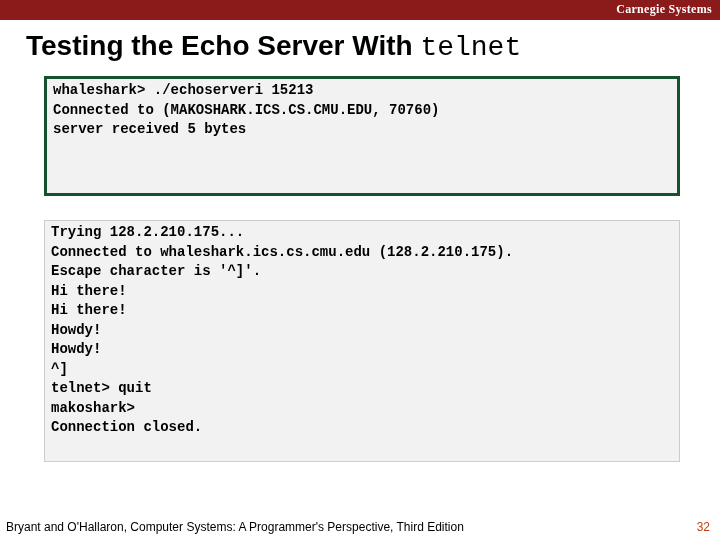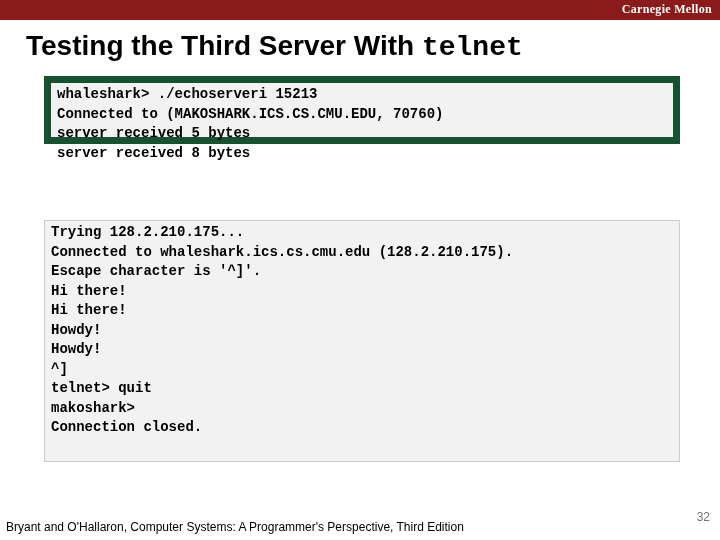--- a/index.html
+++ b/index.html
@@ -1,45 +1,44 @@
 <!DOCTYPE html>
 <html><head>
   <meta charset="utf-8">
   <style>
     * { margin: 0; padding: 0; box-sizing: border-box; }
     html, body { width: 720px; height: 540px; background: #fff; font-family: Arial, Helvetica, sans-serif; overflow: hidden; }
     .slide { position: relative; width: 720px; height: 540px; }
     .top-band { width: 720px; height: 20px; background: #8b1a1a; position: relative; }
     .cmu-wordmark { position: absolute; right: 8px; top: 2px; color: #fff; font-family: Georgia, 'Times New Roman', serif; font-weight: bold; font-size: 12px; letter-spacing: 0.3px; }
     .title { position: absolute; left: 26px; top: 30px; font-size: 28px; font-weight: bold; color: #000; white-space: nowrap; }
-    .title .mono { font-family: 'Courier New', Courier, monospace; font-weight: bold; }
-    .code-box1 { position: absolute; left: 44px; top: 76px; width: 636px; height: 68px; background: #f2f2f2; border: 7px solid #14532d; padding: 2px 6px; }
+    .title .mono { font-family: 'Courier New', Courier, monospace; font-weight: normal; }
+    .code-box1 { position: absolute; left: 44px; top: 76px; width: 636px; height: 120px; background: #f2f2f2; border: 3px solid #14532d; padding: 2px 6px; }
     .code-box2 { position: absolute; left: 44px; top: 220px; width: 636px; height: 242px; background: #f2f2f2; border: 1px solid #ccc; padding: 2px 6px; }
     .code-line { font-family: 'Courier New', Courier, monospace; font-size: 14px; font-weight: bold; color: #000; line-height: 19.5px; white-space: pre; }
     .footer-left { position: absolute; left: 6px; bottom: 6px; font-size: 12px; color: #000; }
-    .footer-right { position: absolute; right: 10px; bottom: 16px; font-size: 12px; color: #737373; }
+    .footer-right { position: absolute; right: 10px; bottom: 6px; font-size: 12px; color: #c2410c; }
   </style>
 </head>
 <body>
 
 <div class="slide">
 
   <div class="top-band">
-    <div class="cmu-wordmark">Carnegie Mellon</div>
+    <div class="cmu-wordmark">Carnegie Systems</div>
   </div>
 
   <div class="title">
-    <span>Testing the Third Server With </span><span class="mono">telnet</span>
+    <span>Testing the Echo Server With </span><span class="mono">telnet</span>
   </div>
 
   <div class="code-box1">
     <div class="code-line">whaleshark&gt; ./echoserveri 15213</div>
     <div class="code-line">Connected to (MAKOSHARK.ICS.CS.CMU.EDU, 70760)</div>
     <div class="code-line">server received 5 bytes</div>
-    <div class="code-line">server received 8 bytes</div>
   </div>
 
   <div class="code-box2">
     <div class="code-line">Trying 128.2.210.175...</div>
     <div class="code-line">Connected to whaleshark.ics.cs.cmu.edu (128.2.210.175).</div>
     <div class="code-line">Escape character is '^]'.</div>
     <div class="code-line">Hi there!</div>
     <div class="code-line">Hi there!</div>
     <div class="code-line">Howdy!</div>
     <div class="code-line">Howdy!</div>

